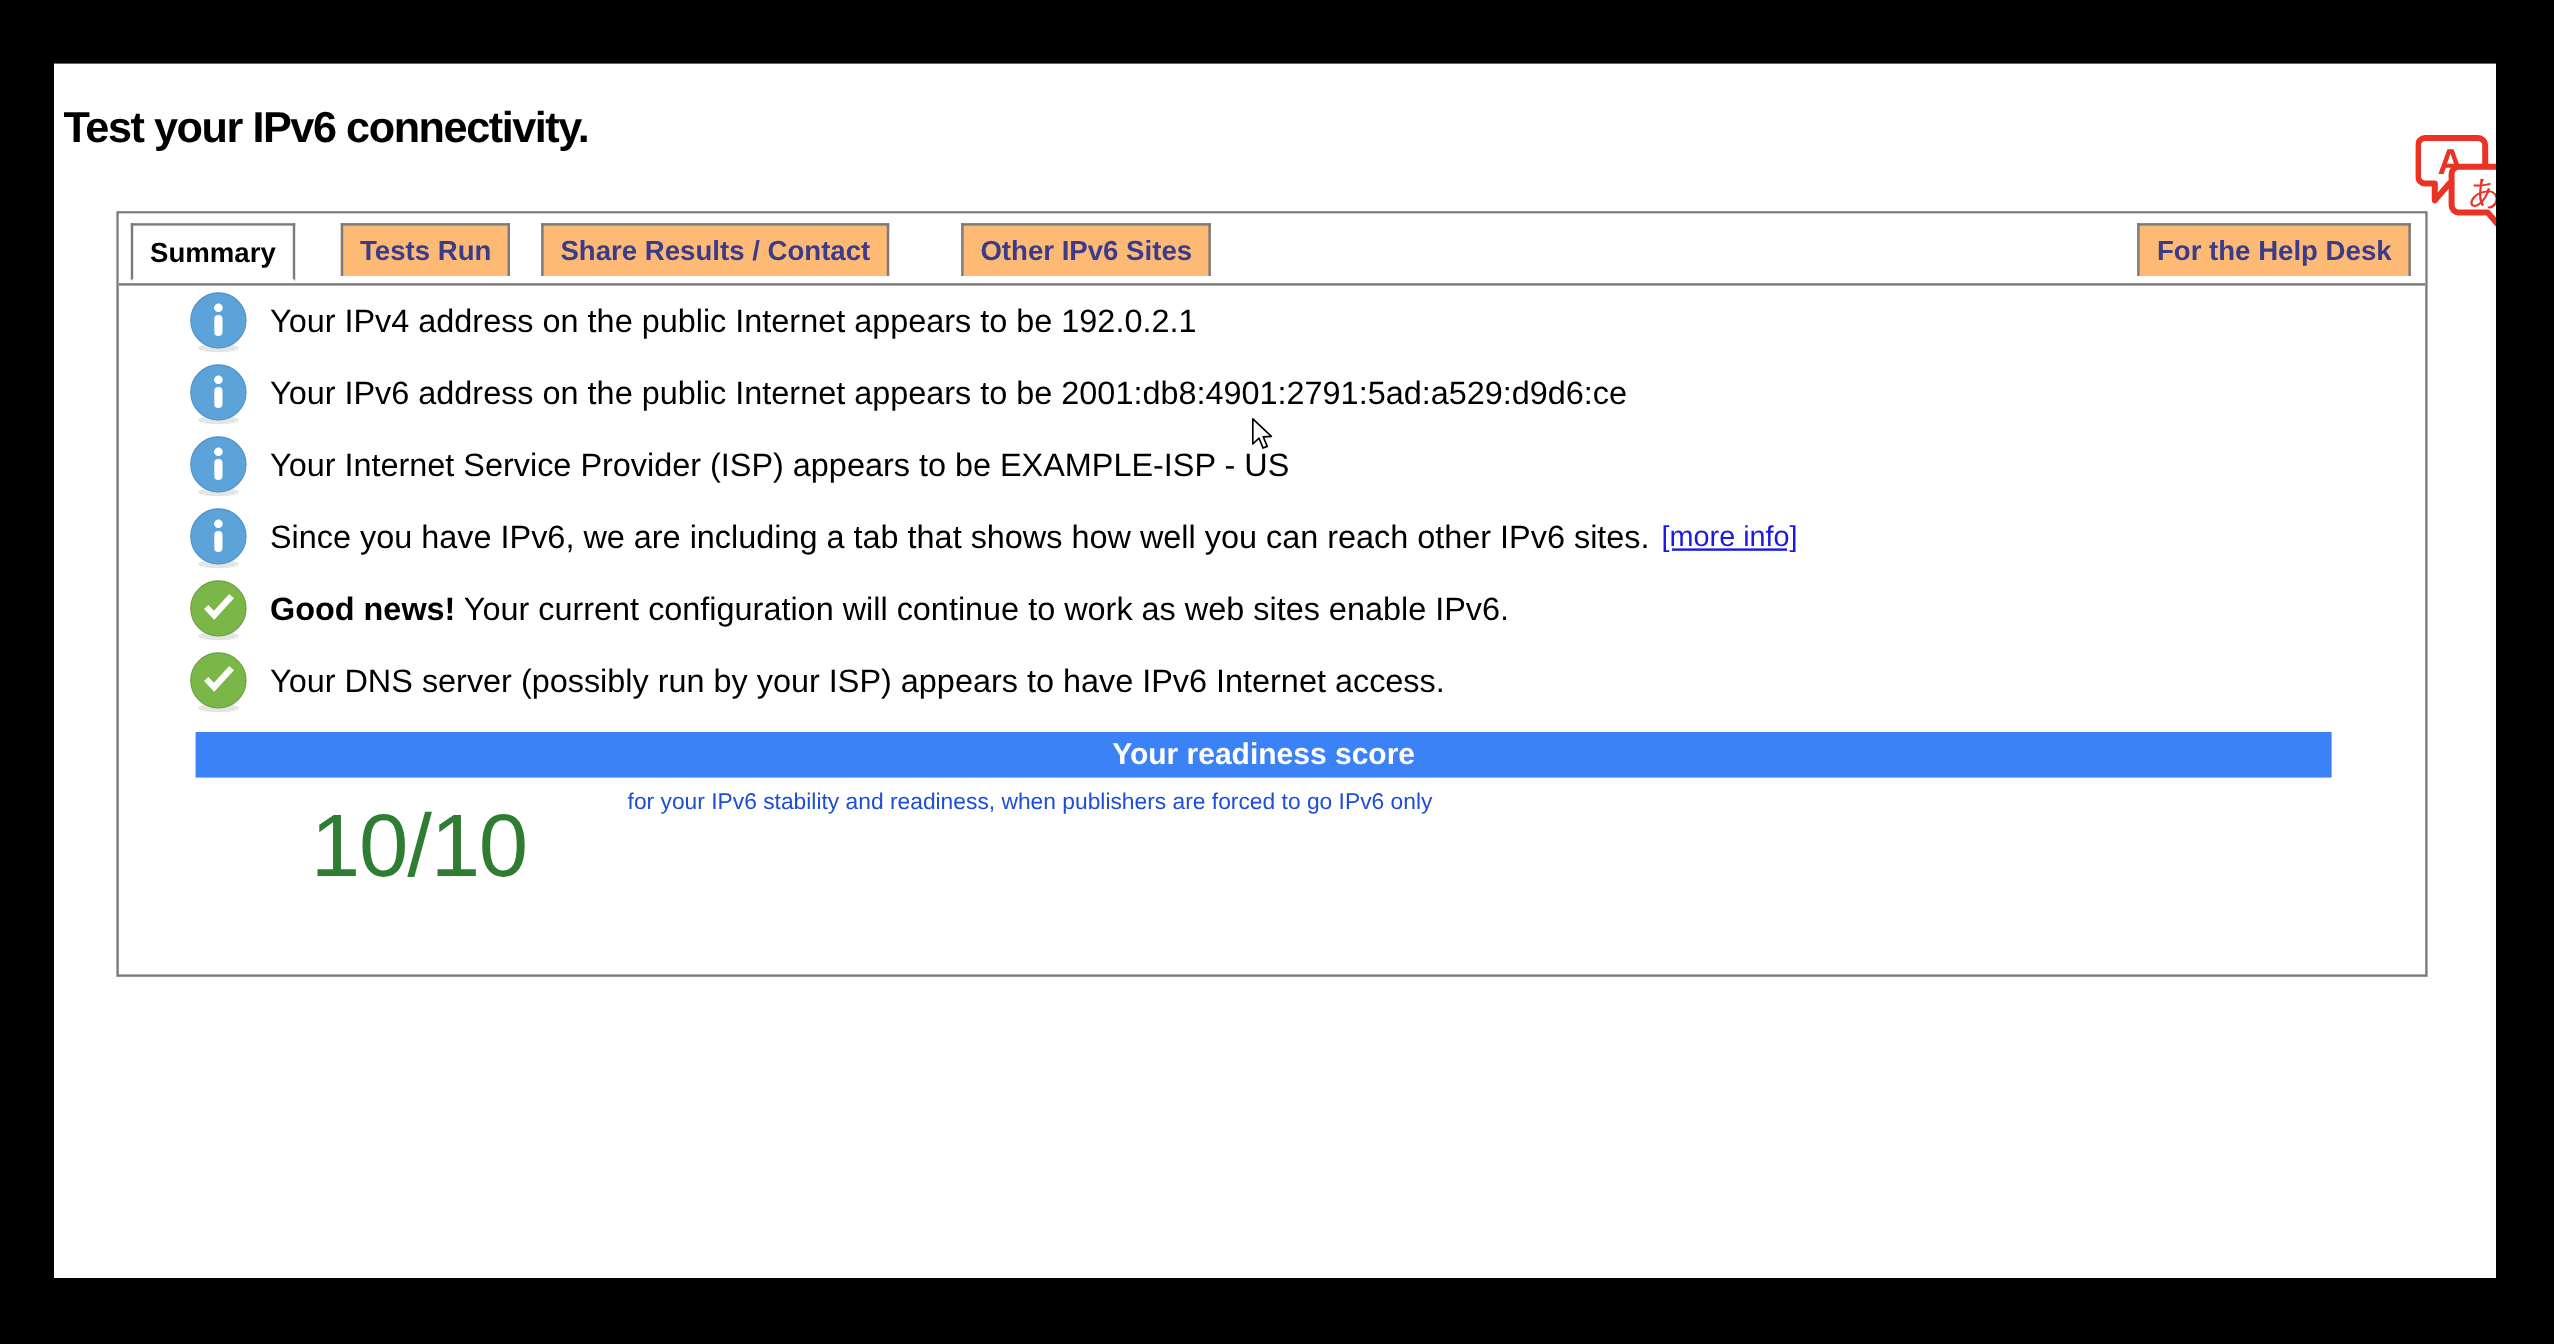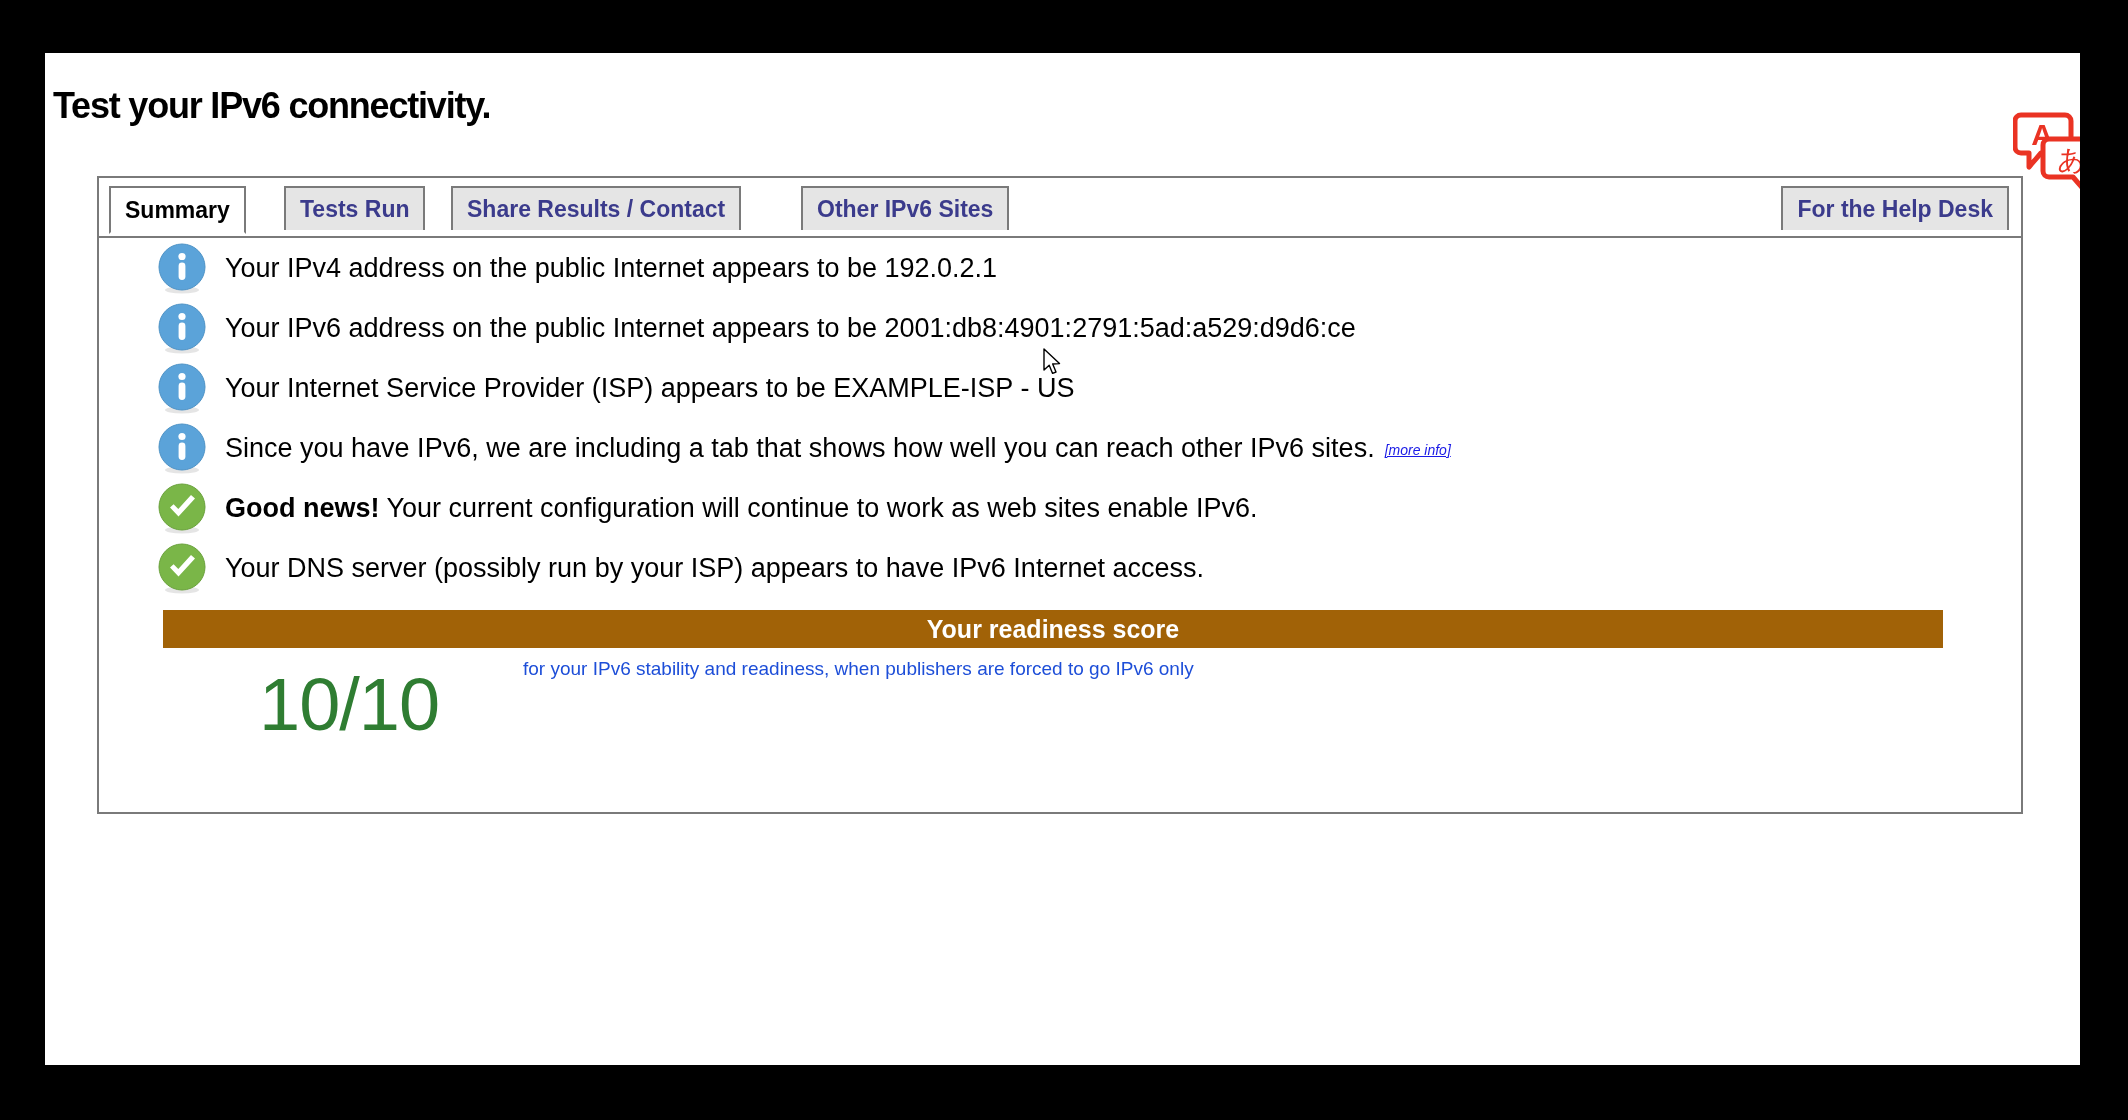--- a/index.html
+++ b/index.html
@@ -78,21 +78,21 @@
     background: #ffffff;
   }
   .tab {
     position: absolute;
     top: 8px;
     height: 44px;
     line-height: 42px;
     box-sizing: border-box;
     border: 2px solid #7a7a7a;
     border-bottom: none;
-    background: #e5e5e5;
+    background: #fdba74;
     color: #3b3b8c;
     font-weight: bold;
     font-size: 23px;
     padding: 0 14px;
     white-space: nowrap;
     font-family: "Liberation Sans", sans-serif;
     cursor: pointer;
   }
   .tab.active {
     background: #ffffff;
@@ -132,34 +132,33 @@
     font-size: 27px;
     color: #000000;
     line-height: 1.2;
     font-family: "Liberation Sans", sans-serif;
     white-space: nowrap;
   }
   .status-text b { font-weight: bold; }
 
   .more-info-link {
     color: #1a1ae6;
-    font-size: 14px;
-    font-style: italic;
+    font-size: 24px;
     text-decoration: underline;
     margin-left: 10px;
     cursor: pointer;
     vertical-align: 2px;
   }
 
   
   #score-bar {
     margin: 12px 0 0 64px;
     width: 1780px;
     height: 38px;
-    background: #a16207;
+    background: #3b82f6;
     color: #ffffff;
     font-size: 25px;
     font-weight: bold;
     text-align: center;
     line-height: 38px;
     font-family: "Liberation Sans", sans-serif;
   }
 
   #score-area {
     position: relative;

